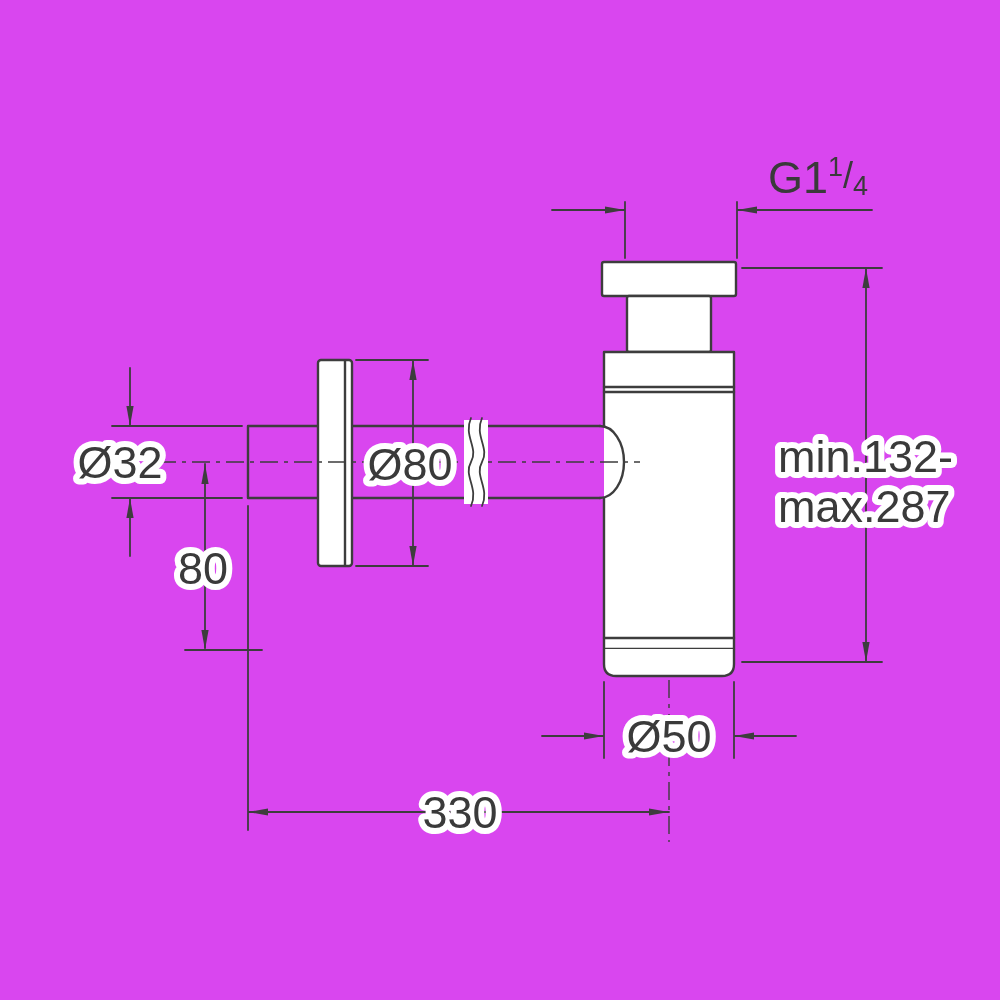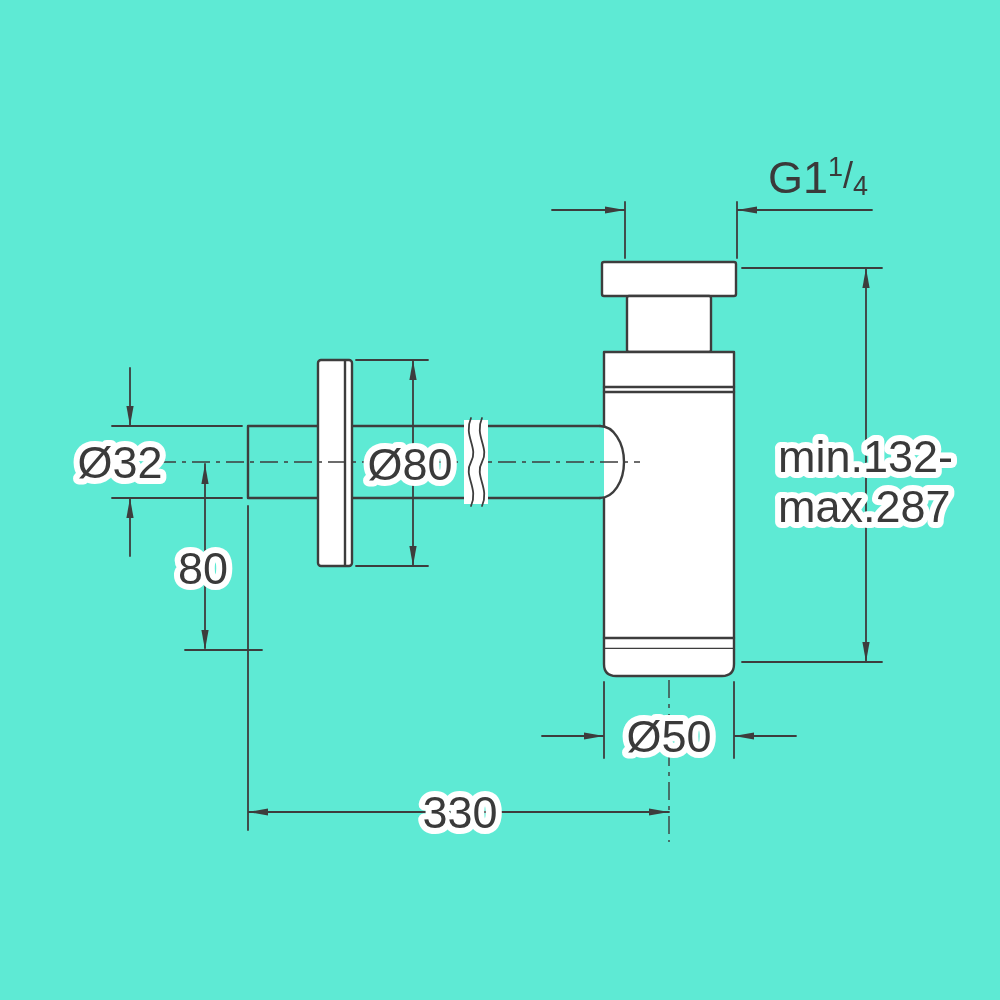--- a/index.html
+++ b/index.html
@@ -1,16 +1,16 @@
 <!DOCTYPE html>
 <html><head>
 <meta charset="utf-8">
 <style>
   html,body{margin:0;padding:0;background:#ffffff;}
-  .stage{position:relative;width:1000px;height:1000px;background:#5eead4;overflow:hidden;}
+  .stage{position:relative;width:1000px;height:1000px;background:#d946ef;overflow:hidden;}
   svg{position:absolute;left:0;top:0;}
   .outline{fill:#ffffff;stroke:#3d3d3d;stroke-width:2.4;stroke-linejoin:round;}
   .edge{fill:none;stroke:#3d3d3d;stroke-width:2.4;stroke-linejoin:round;stroke-linecap:round;}
   .dim{fill:none;stroke:#3d3d3d;stroke-width:1.8;stroke-linecap:round;}
   .cl{fill:none;stroke:#3d3d3d;stroke-width:1.4;stroke-dasharray:18 6 4 6;}
   .arrow{fill:#3d3d3d;stroke:none;}
   .mask{fill:#ffffff;stroke:none;}
   text{font-family:"Liberation Sans","DejaVu Sans",sans-serif;fill:#3a3a3a;}
   .dimtext{font-size:45px;paint-order:stroke;stroke:#ffffff;stroke-width:12;stroke-linejoin:round;}
   .threadmain{font-size:45px;}

